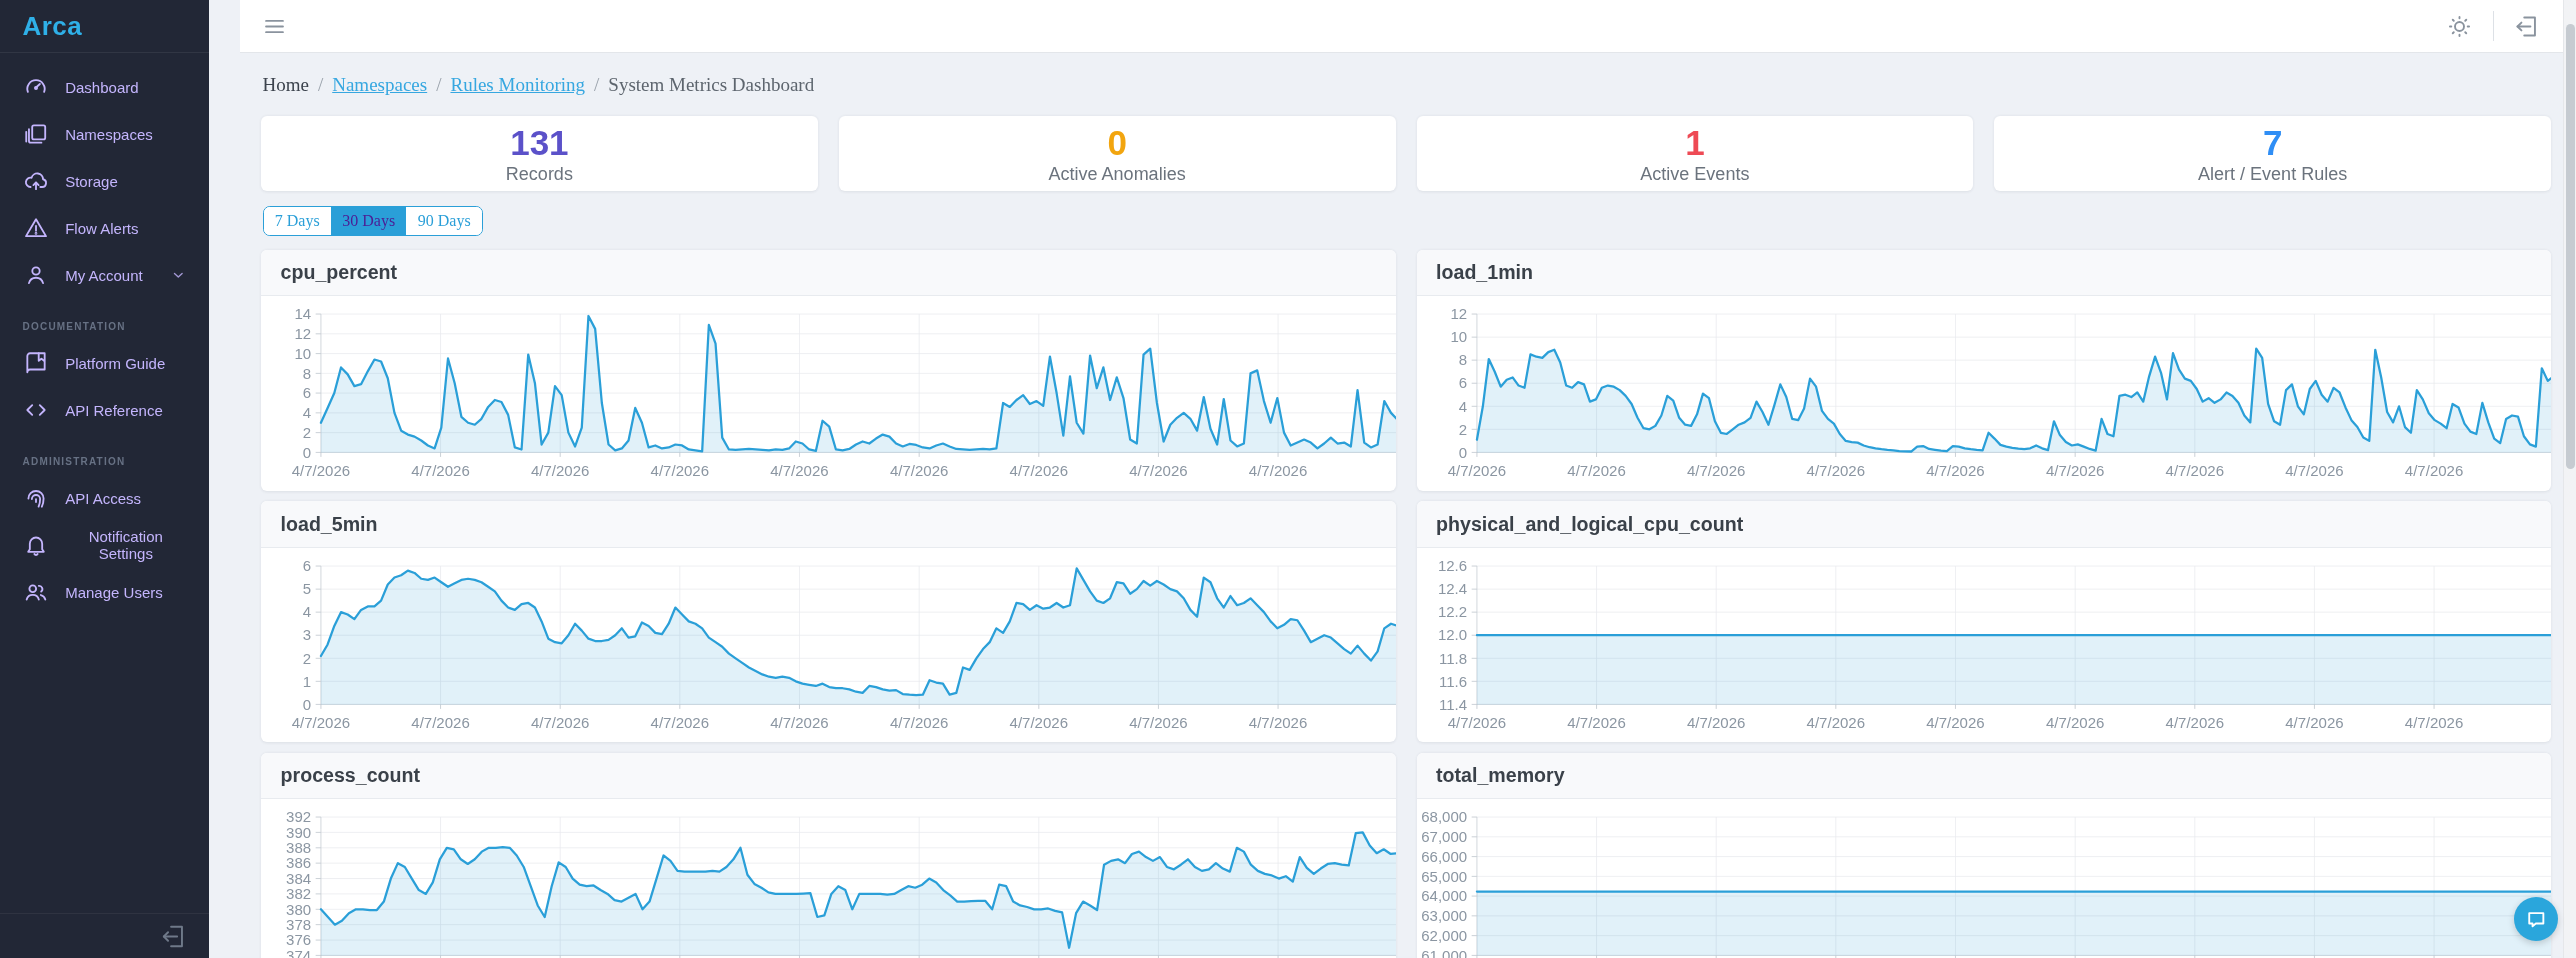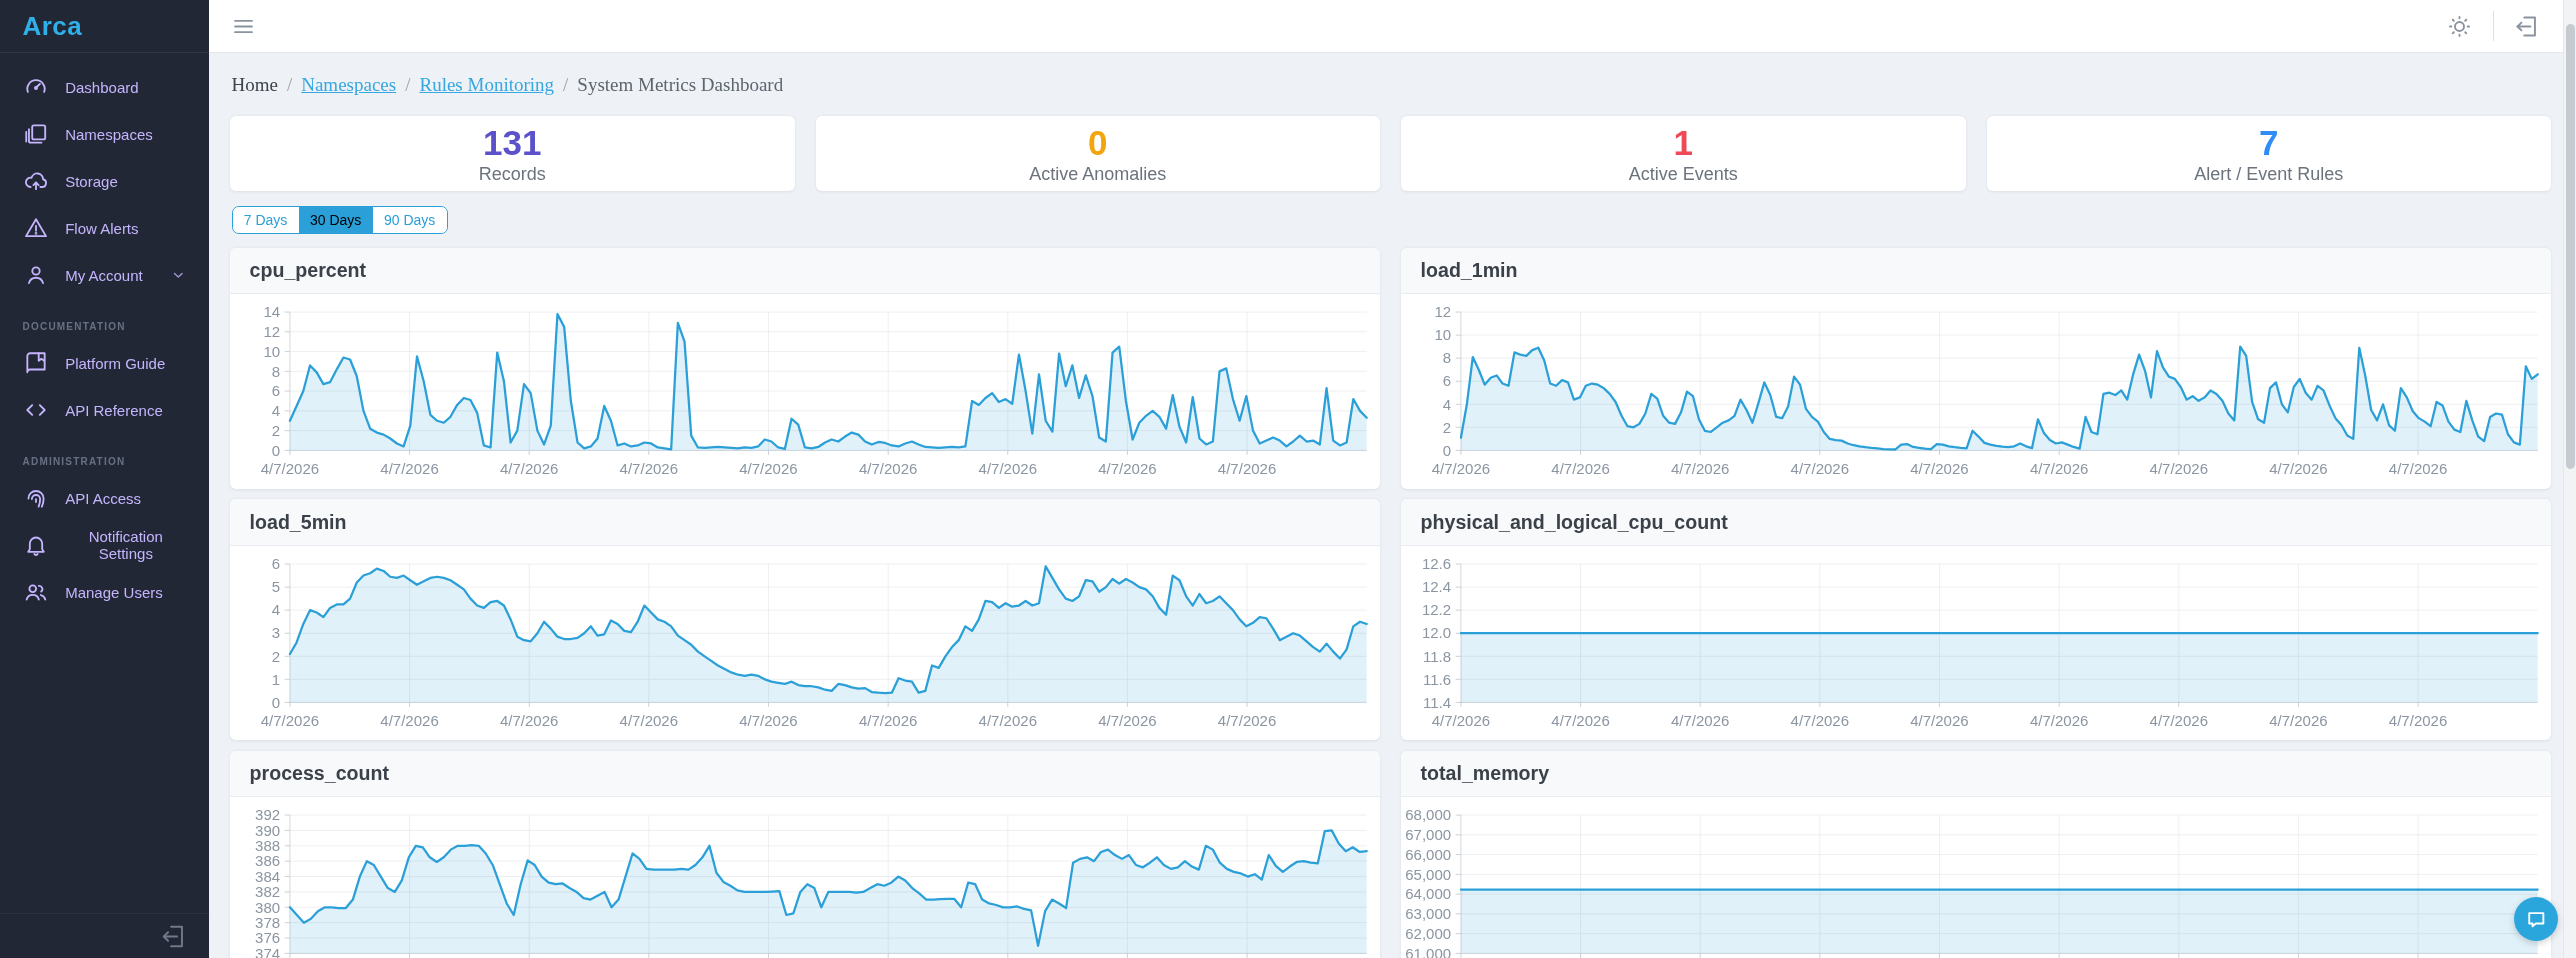--- a/index.html
+++ b/index.html
@@ -1,17 +1,17 @@
 <!DOCTYPE html>
 <html style="font-size:12px"><head>
 <meta charset="utf-8">
 <style>
   * { margin:0; padding:0; box-sizing:border-box; }
   html,body { width:2576px; height:958px; overflow:hidden; font-family:"Liberation Sans",sans-serif; background:#eef1f6; }
-  .app { position:relative; width:2576px; height:958px; display:flex; }
+  .app { position:relative; width:2576px; height:958px; display:flex;gap:31px; }
 
   
   .sidebar { width:209px; height:958px; background:#222736; flex:0 0 209px; display:flex; flex-direction:column; }
   .brand { height:53px; display:flex; align-items:center; padding-left:22.6px; font-size:26px; font-weight:bold; color:#2fb0e8; letter-spacing:0.4px; border-bottom:0.8px solid rgba(255,255,255,.07); cursor:pointer; }
   .nav { padding-top:10.5px; flex:1; }
   .nav-item { display:flex; align-items:center; height:47px; padding:0 22.6px; color:#c4b5fd; font-size:15px; cursor:pointer; text-decoration:none;text-align:center; }
   .nav-icon { width:26px; height:26px; margin-right:16.6px; flex:0 0 26px; display:inline-flex; }
   .nav-icon svg { width:26px; height:26px; stroke:currentColor; fill:none; stroke-width:1.7; stroke-linecap:round; stroke-linejoin:round; }
   .nav-chevron { margin-left:auto; width:16.6px; height:16.6px; display:inline-flex; opacity:.8; }
   .nav-chevron svg { width:16.6px; height:16.6px; stroke:currentColor; fill:none; stroke-width:2; stroke-linecap:round; stroke-linejoin:round; }
@@ -35,22 +35,22 @@
   .crumb-sep { color:#9aa2ab; }
   .crumb-link { color:#36a7e0; text-decoration:underline; cursor:pointer; }
   .crumb-current { color:#5d656e; }
 
   .stats-row { display:grid; grid-template-columns:repeat(4,1fr); gap:21px; margin-bottom:13.6px; }
   .stat-card { background:#fff; border-radius:6px; height:75px; box-shadow:0 0.8px 3px rgba(40,50,70,.09); display:flex; flex-direction:column; align-items:center; justify-content:center; padding-top:4.5px; }
   .stat-value { font-size:35px; font-weight:bold; line-height:1; }
   .stat-label { font-size:18px; color:#6b737d; margin-top:4px; }
 
   .range-group { display:inline-flex; border:1.5px solid #2a9fd8; border-radius:6.8px; overflow:hidden; background:#fff; margin:1.5px 0 13.6px 1.5px; }
-  .range-btn { border:none; background:#fff; color:#2a9fd8; font-size:14px; font-family:Liberation Sans, sans-serif; padding:5.3px 11.3px; cursor:pointer; }
-  .range-btn.active { background:#2a9fd8; color:#000000; }
+  .range-btn { border:none; background:#fff; color:#2a9fd8; font-size:16px; font-family:Liberation Serif, serif; padding:5.3px 11.3px; cursor:pointer; }
+  .range-btn.active { background:#2a9fd8; color:#4c1d95; }
 
   .charts-grid { display:grid; grid-template-columns:1fr 1fr; column-gap:21px; row-gap:10.5px; }
   .chart-card { background:#fff; border-radius:6px; box-shadow:0 0.8px 3px rgba(40,50,70,.09); height:241px; display:flex; flex-direction:column; overflow:hidden; }
   .chart-header { background:#f8f9fb; border-bottom:0.8px solid #e8ebef; padding:11.3px 19.6px; }
   .chart-title { font-size:19.6px; font-weight:bold; color:#3a4149; }
   .chart-body { flex:1; position:relative; }
   .chart-body svg text { font-family:"Liberation Sans",sans-serif; font-size:20px; fill:#8b96a2; }
 
   
   .scrollbar { position:absolute; top:0; right:0; width:13px; height:958px; background:#f2f3f5; border-left:0.8px solid #e5e7ea; }

